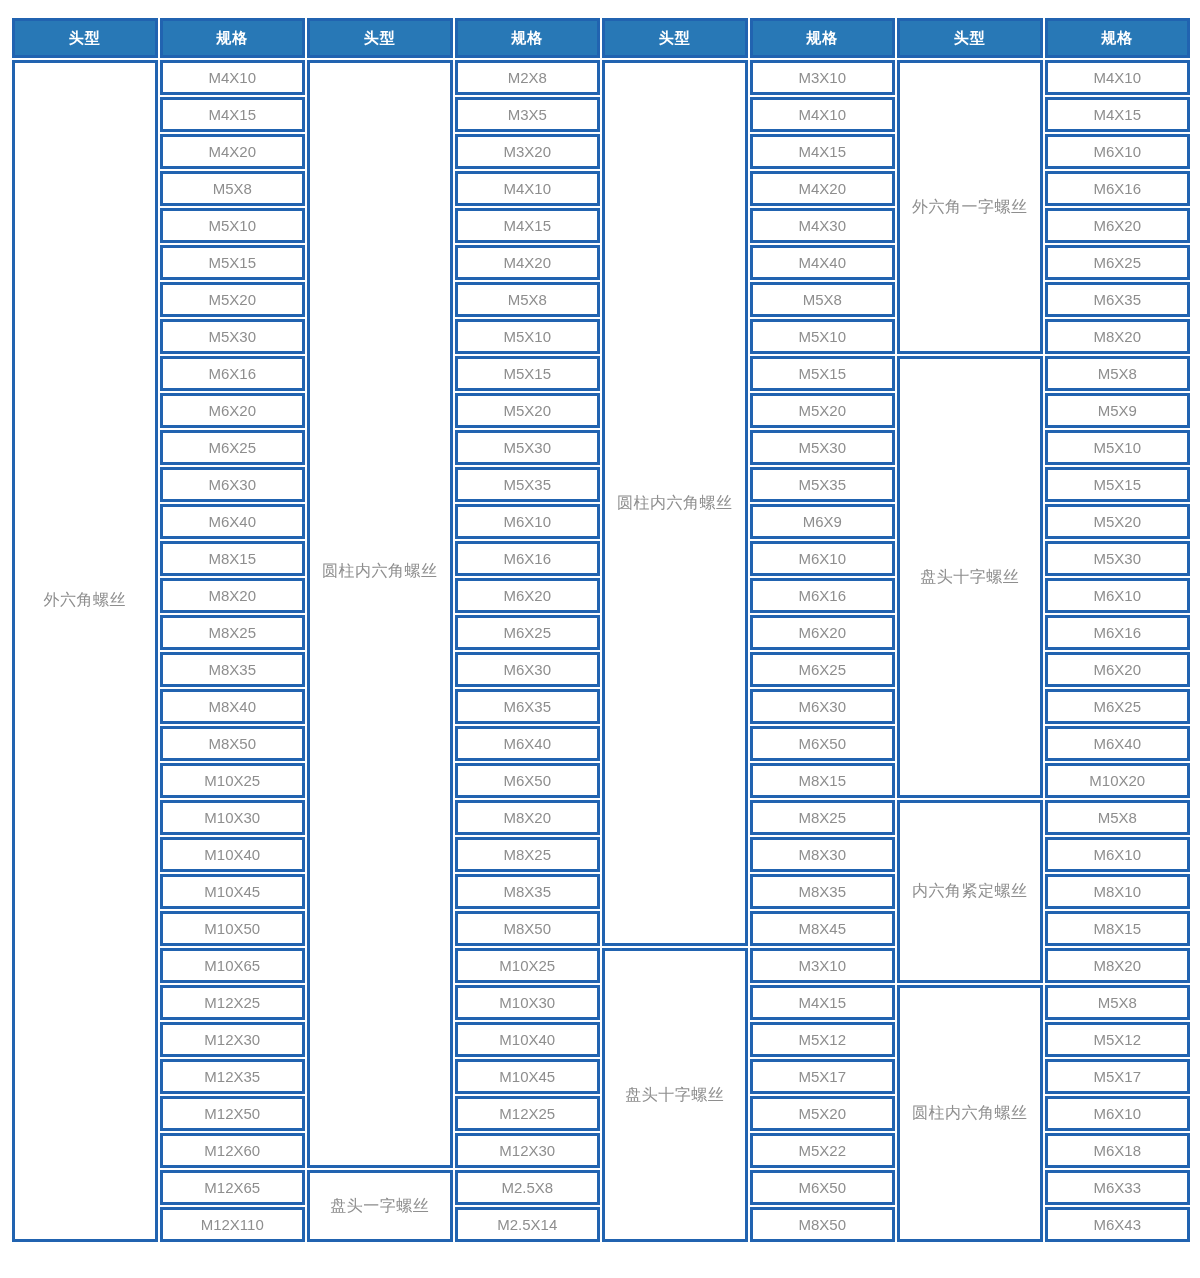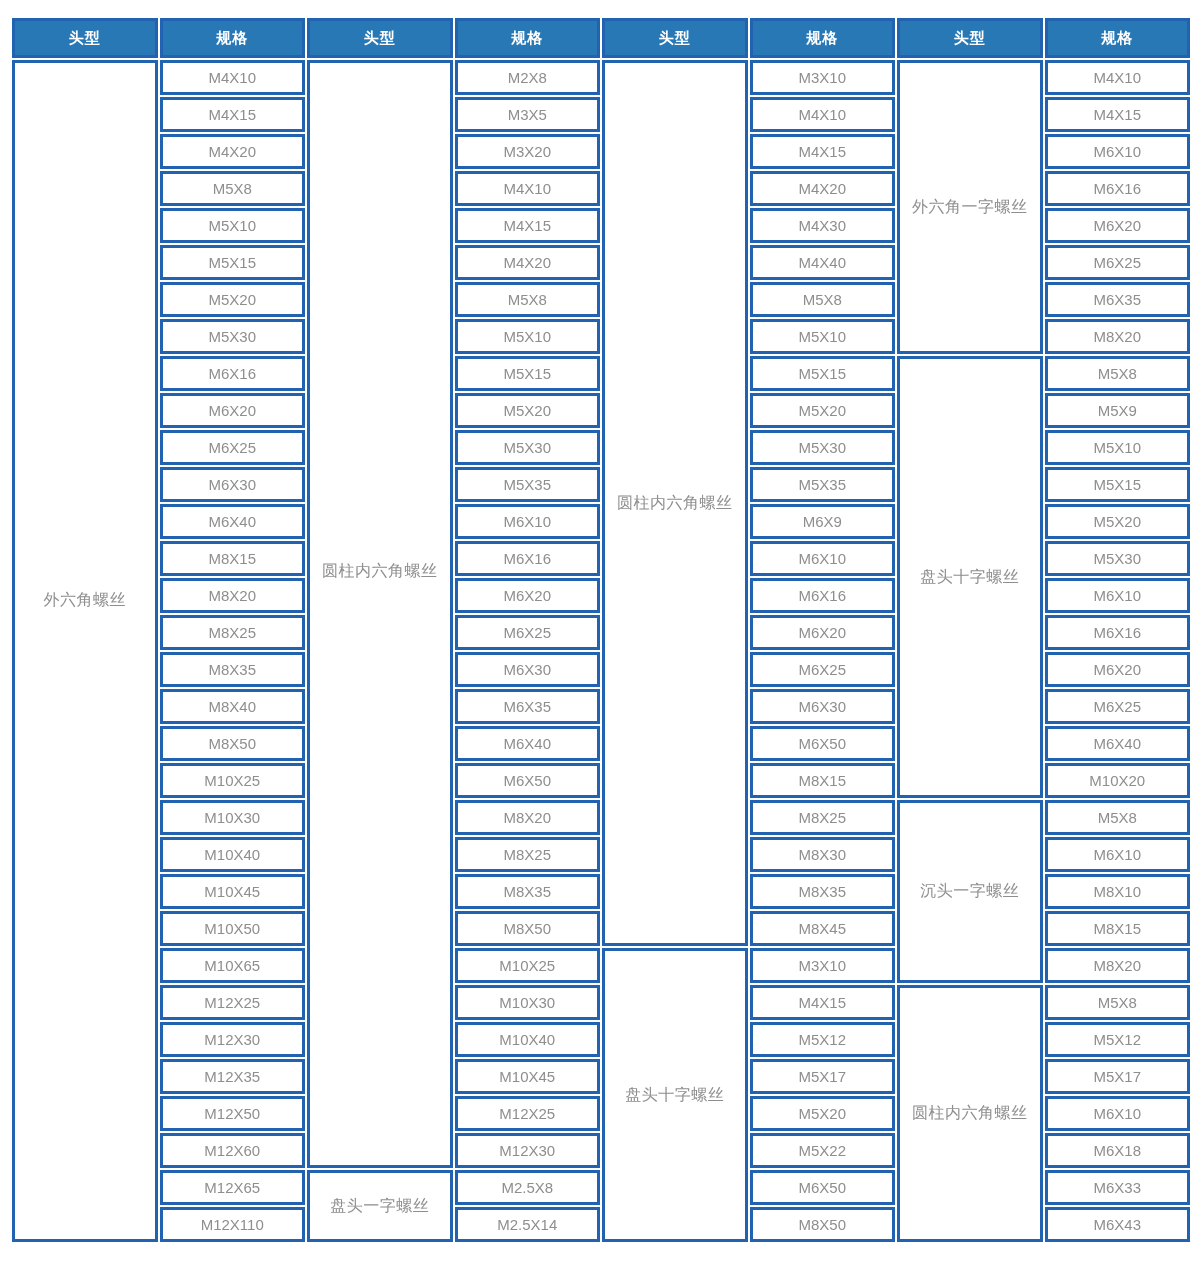--- a/index.html
+++ b/index.html
@@ -198,21 +198,21 @@
         <tr>
           <td class="spec-cell">M10X25</td>
           <td class="spec-cell">M6X50</td>
           <td class="spec-cell">M8X15</td>
           <td class="spec-cell">M10X20</td>
         </tr>
         <tr>
           <td class="spec-cell">M10X30</td>
           <td class="spec-cell">M8X20</td>
           <td class="spec-cell">M8X25</td>
-          <td class="head-cell" rowspan="5">沉头一字螺丝</td>
+          <td class="head-cell" rowspan="5">内六角紧定螺丝</td>
           <td class="spec-cell">M5X8</td>
         </tr>
         <tr>
           <td class="spec-cell">M10X40</td>
           <td class="spec-cell">M8X25</td>
           <td class="spec-cell">M8X30</td>
           <td class="spec-cell">M6X10</td>
         </tr>
         <tr>
           <td class="spec-cell">M10X45</td>

